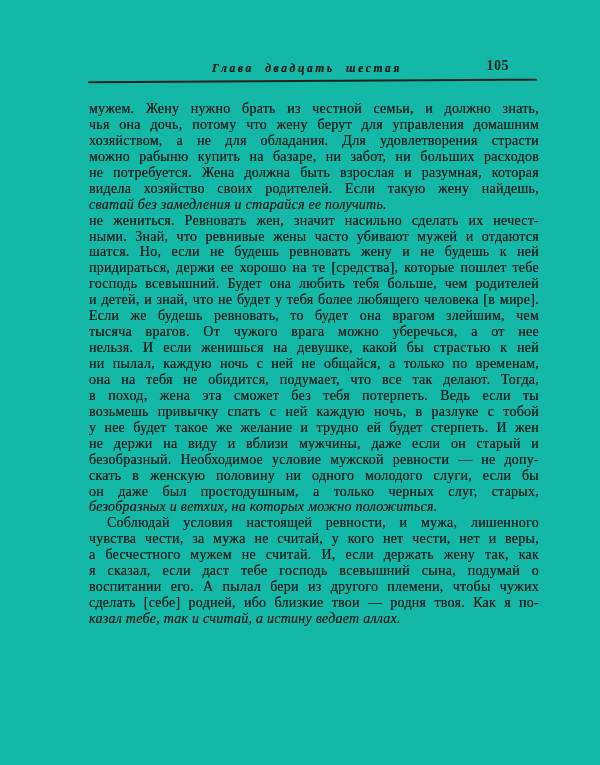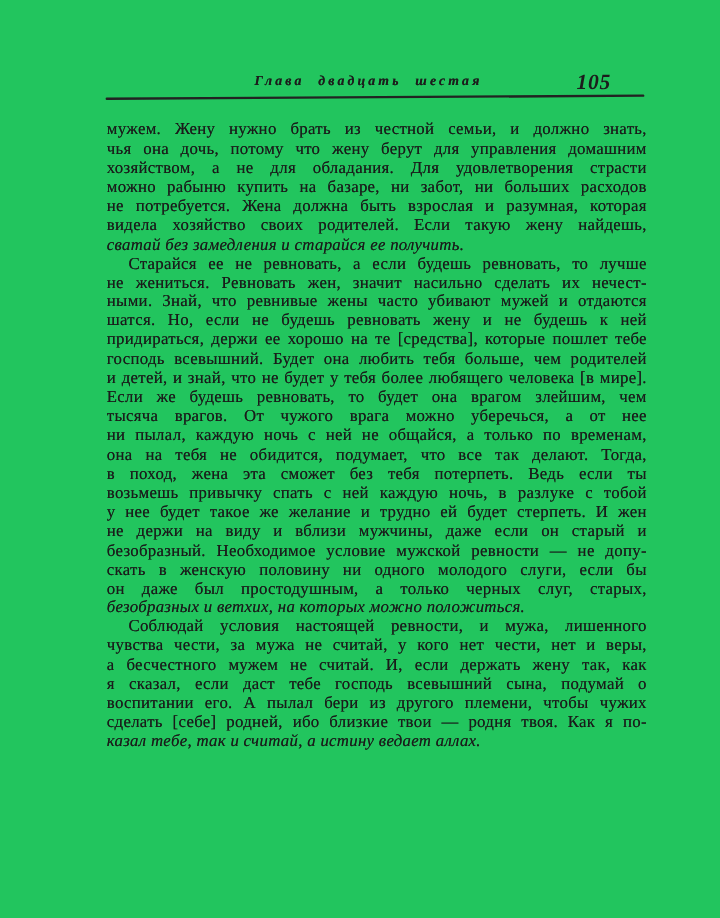--- a/index.html
+++ b/index.html
@@ -4,21 +4,21 @@
 <style>
   html, body { margin: 0; padding: 0; }
   body {
     width: 600px; height: 765px;
     background: #ffffff;
     font-family: "Liberation Serif", serif;
   }
   .page {
     position: relative;
     width: 600px; height: 765px;
-    background: #22c55e;
+    background: #14b8a6;
     overflow: hidden;
   }
   .running-header {
     position: absolute;
     top: 60px; left: 88px;
     width: 450px; height: 18px;
   }
   .chapter-title {
     position: absolute;
     left: 124px; top: 2px;
@@ -27,23 +27,22 @@
     font-size: 11.5px;
     letter-spacing: 2.6px;
     word-spacing: 6px;
     color: #1c1c1c;
     white-space: nowrap;
     text-shadow: 0 0 0.3px rgba(25,25,25,.8);
   }
   .page-number {
     position: absolute;
     right: 29px; top: -2px;
-    font-style: italic;
     font-weight: bold;
-    font-size: 18px;
+    font-size: 14px;
     letter-spacing: 0.5px;
     color: #1c1c1c;
   }
   .header-rule {
     position: absolute;
     top: 80px; left: 88px;
     width: 449px; height: 1.5px;
     background: #222222;
     border-radius: 1px;
     transform: rotate(-0.33deg);
@@ -89,29 +88,29 @@
       <div class="paragraph">
         <div class="line">мужем. Жену нужно брать из честной семьи, и должно знать,</div>
         <div class="line">чья она дочь, потому что жену берут для управления домашним</div>
         <div class="line">хозяйством, а не для обладания. Для удовлетворения страсти</div>
         <div class="line">можно рабыню купить на базаре, ни забот, ни больших расходов</div>
         <div class="line">не потребуется. Жена должна быть взрослая и разумная, которая</div>
         <div class="line">видела хозяйство своих родителей. Если такую жену найдешь,</div>
         <div class="line last">сватай без замедления и старайся ее получить.</div>
       </div>
       <div class="paragraph">
-        <div class="line indent">Старайся ее не ревновать, а если будешь ревновать, то лучше</div>
         <div class="line">не жениться. Ревновать жен, значит насильно сделать их нечест-</div>
         <div class="line">ными. Знай, что ревнивые жены часто убивают мужей и отдаются</div>
         <div class="line">шатся. Но, если не будешь ревновать жену и не будешь к ней</div>
         <div class="line">придираться, держи ее хорошо на те [средства], которые пошлет тебе</div>
         <div class="line">господь всевышний. Будет она любить тебя больше, чем родителей</div>
         <div class="line">и детей, и знай, что не будет у тебя более любящего человека [в мире].</div>
         <div class="line">Если же будешь ревновать, то будет она врагом злейшим, чем</div>
         <div class="line">тысяча врагов. От чужого врага можно уберечься, а от нее</div>
+        <div class="line">нельзя. И если женишься на девушке, какой бы страстью к ней</div>
         <div class="line">ни пылал, каждую ночь с ней не общайся, а только по временам,</div>
         <div class="line">она на тебя не обидится, подумает, что все так делают. Тогда,</div>
         <div class="line">в поход, жена эта сможет без тебя потерпеть. Ведь если ты</div>
         <div class="line">возьмешь привычку спать с ней каждую ночь, в разлуке с тобой</div>
         <div class="line">у нее будет такое же желание и трудно ей будет стерпеть. И жен</div>
         <div class="line">не держи на виду и вблизи мужчины, даже если он старый и</div>
         <div class="line">безобразный. Необходимое условие мужской ревности — не допу-</div>
         <div class="line">скать в женскую половину ни одного молодого слуги, если бы</div>
         <div class="line">он даже был простодушным, а только черных слуг, старых,</div>
         <div class="line last">безобразных и ветхих, на которых можно положиться.</div>

